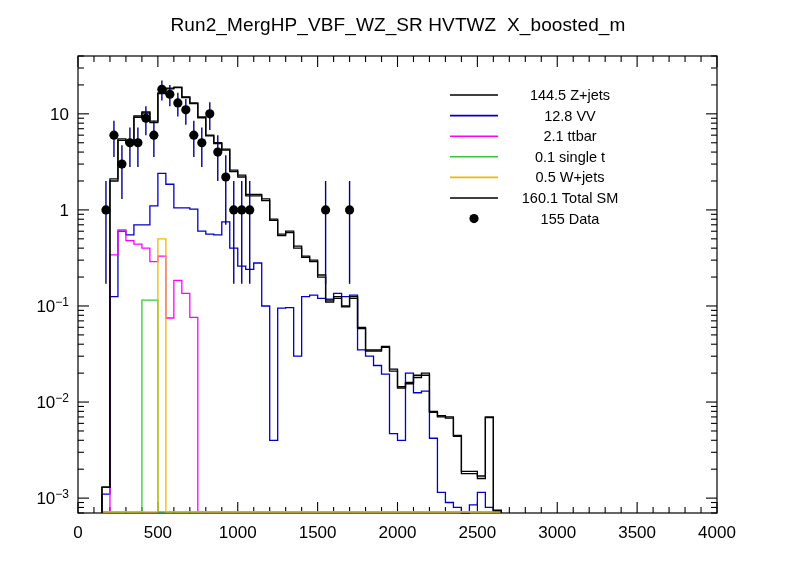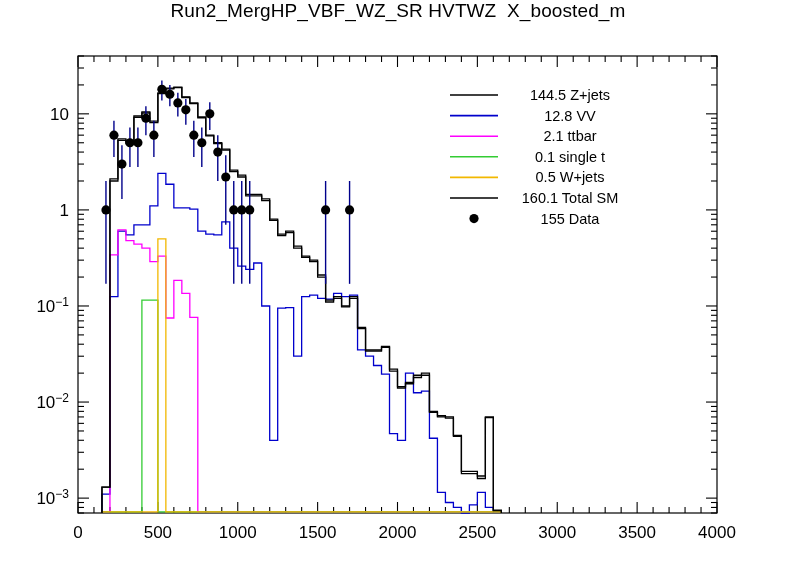--- a/index.html
+++ b/index.html
@@ -1,19 +1,19 @@
 <!DOCTYPE html>
 <html><head>
 <meta charset="utf-8">
 <style>
   html,body{margin:0;padding:0;background:#ffffff;}
   body{width:796px;height:572px;overflow:hidden;
        font-family:"Liberation Sans","DejaVu Sans",sans-serif;color:#000;}
   #canvas{position:relative;width:796px;height:572px;}
-  #plot-title{position:absolute;left:0;top:0;width:796px;text-align:center;
+  #plot-title{position:absolute;left:0;top:14px;width:796px;text-align:center;
               font-size:19px;letter-spacing:0.1px;white-space:pre;}
   svg{position:absolute;left:0;top:0;}
   .tick-label{font-family:"Liberation Sans","DejaVu Sans",sans-serif;font-size:17px;fill:#000;}
   .legend-label{font-family:"Liberation Sans","DejaVu Sans",sans-serif;font-size:14.5px;fill:#000;}
   .sup{font-size:12px;}
 </style>
 </head>
 <body>
 
 <div id="canvas">

